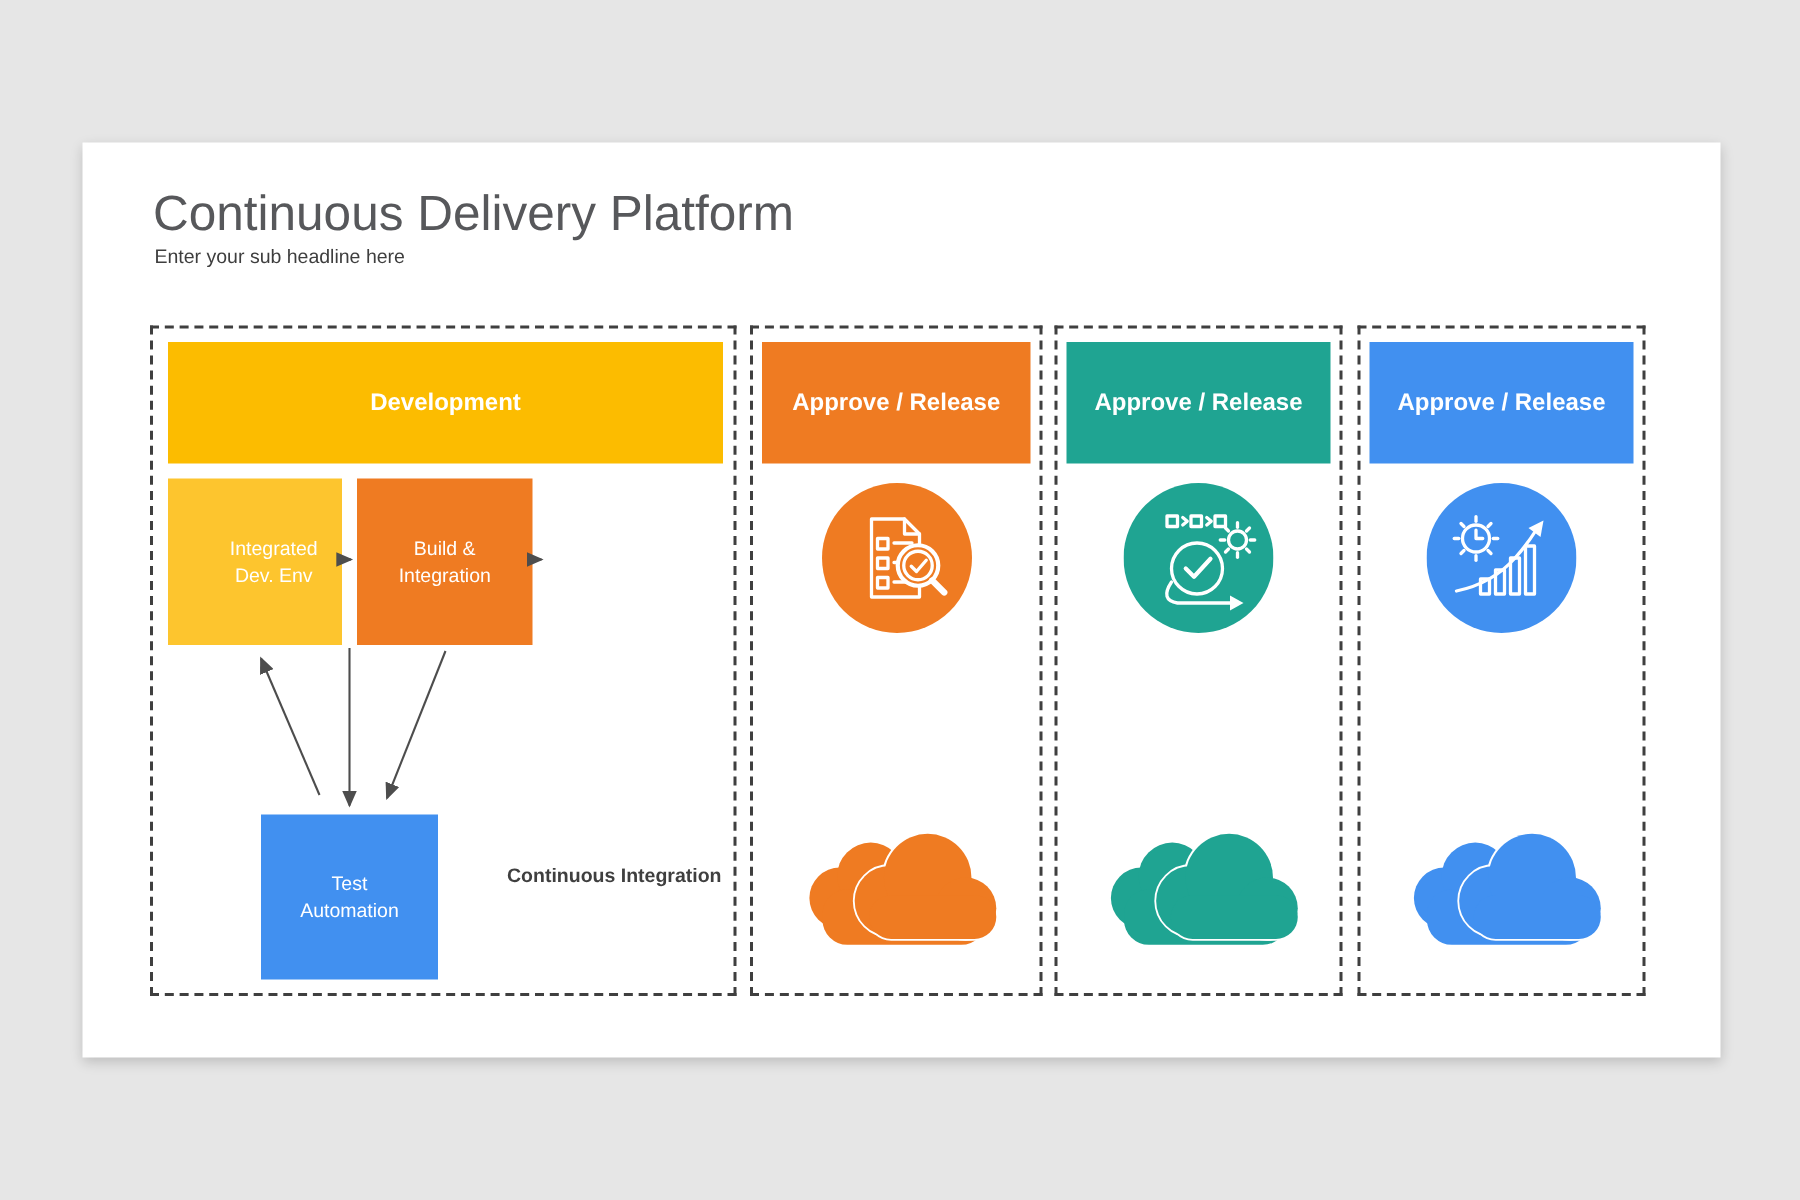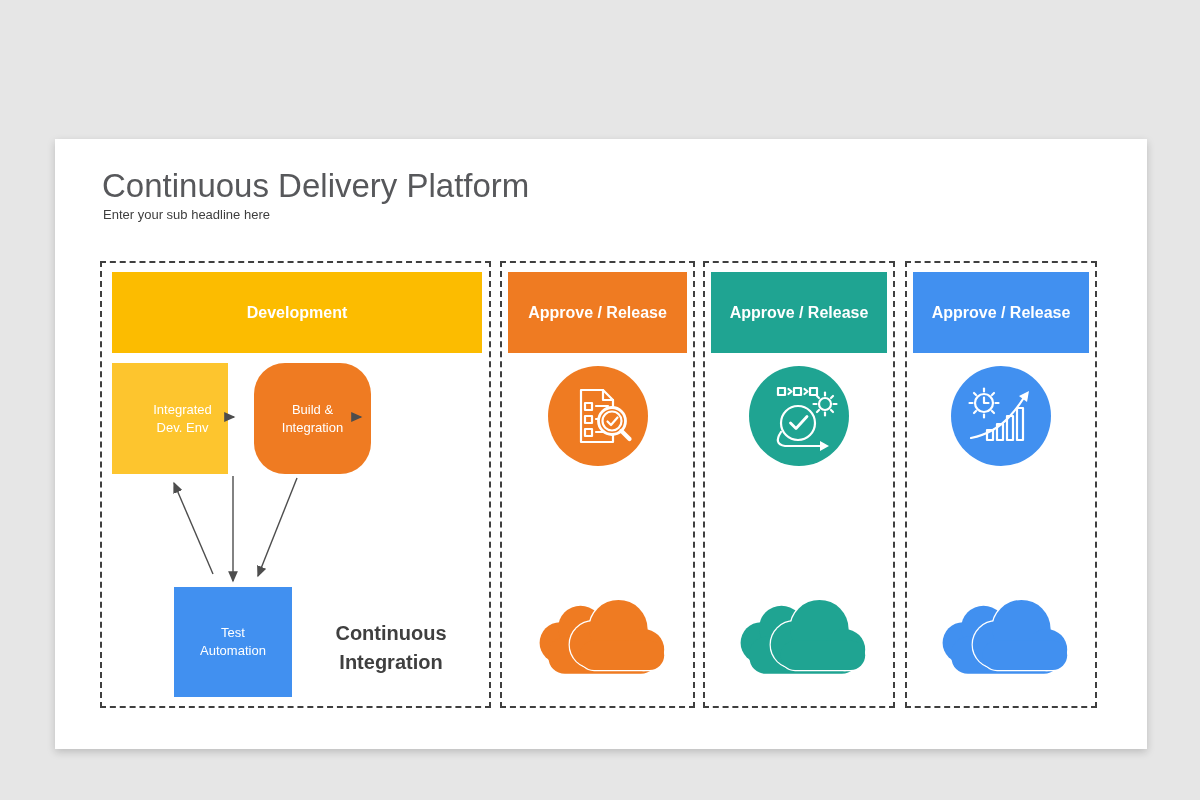--- a/index.html
+++ b/index.html
@@ -9,21 +9,20 @@
     font-family: "Liberation Sans", sans-serif;
     position: relative;
     overflow: hidden;
   }
   .slide {
     position: absolute;
     left: 55px; top: 95px;
     width: 1092px; height: 610px;
     background: #FFFFFF;
     box-shadow: 0 3px 8px rgba(0,0,0,0.18);
-    margin-top: 44px;
   }
   .page-title {
     position: absolute;
     left: 47px; top: 28px;
     font-size: 33px;
     font-weight: 400;
     color: #57585B;
   }
   .subtitle {
     position: absolute;
@@ -64,43 +63,43 @@
     color: #FFFFFF;
     font-size: 13px;
     display: flex;
     align-items: center;
     justify-content: center;
     text-align: center;
     line-height: 1.35;
     padding: 0 10px;
   }
   .dev-box-1 { left: 10px;  width: 116px; padding-left: 35px; }
-  .dev-box-2 { left: 152px; width: 117px; border-radius: 31px; }
+  .dev-box-2 { left: 136px; width: 117px; }
   .dev-box-3 { left: 262px; width: 116px; }
 
   .test-box {
     position: absolute;
     left: 72px; top: 324px;
     width: 118px; height: 110px;
     background: var(--accent);
     color: #FFFFFF;
     font-size: 13px;
     display: flex;
     align-items: center;
     justify-content: center;
     text-align: center;
     line-height: 1.4;
     padding: 0 26px;
   }
   .caption {
     position: absolute;
     left: 199px; top: 356px;
     width: 180px;
-    text-align: center;
-    font-size: 20px;
+    text-align: right;
+    font-size: 13px;
     font-weight: bold;
     color: #3F3F3F;
     line-height: 1.45;
   }
   .arrows-svg {
     position: absolute;
     left: 0; top: 0;
     pointer-events: none;
   }
   .circle-badge {

